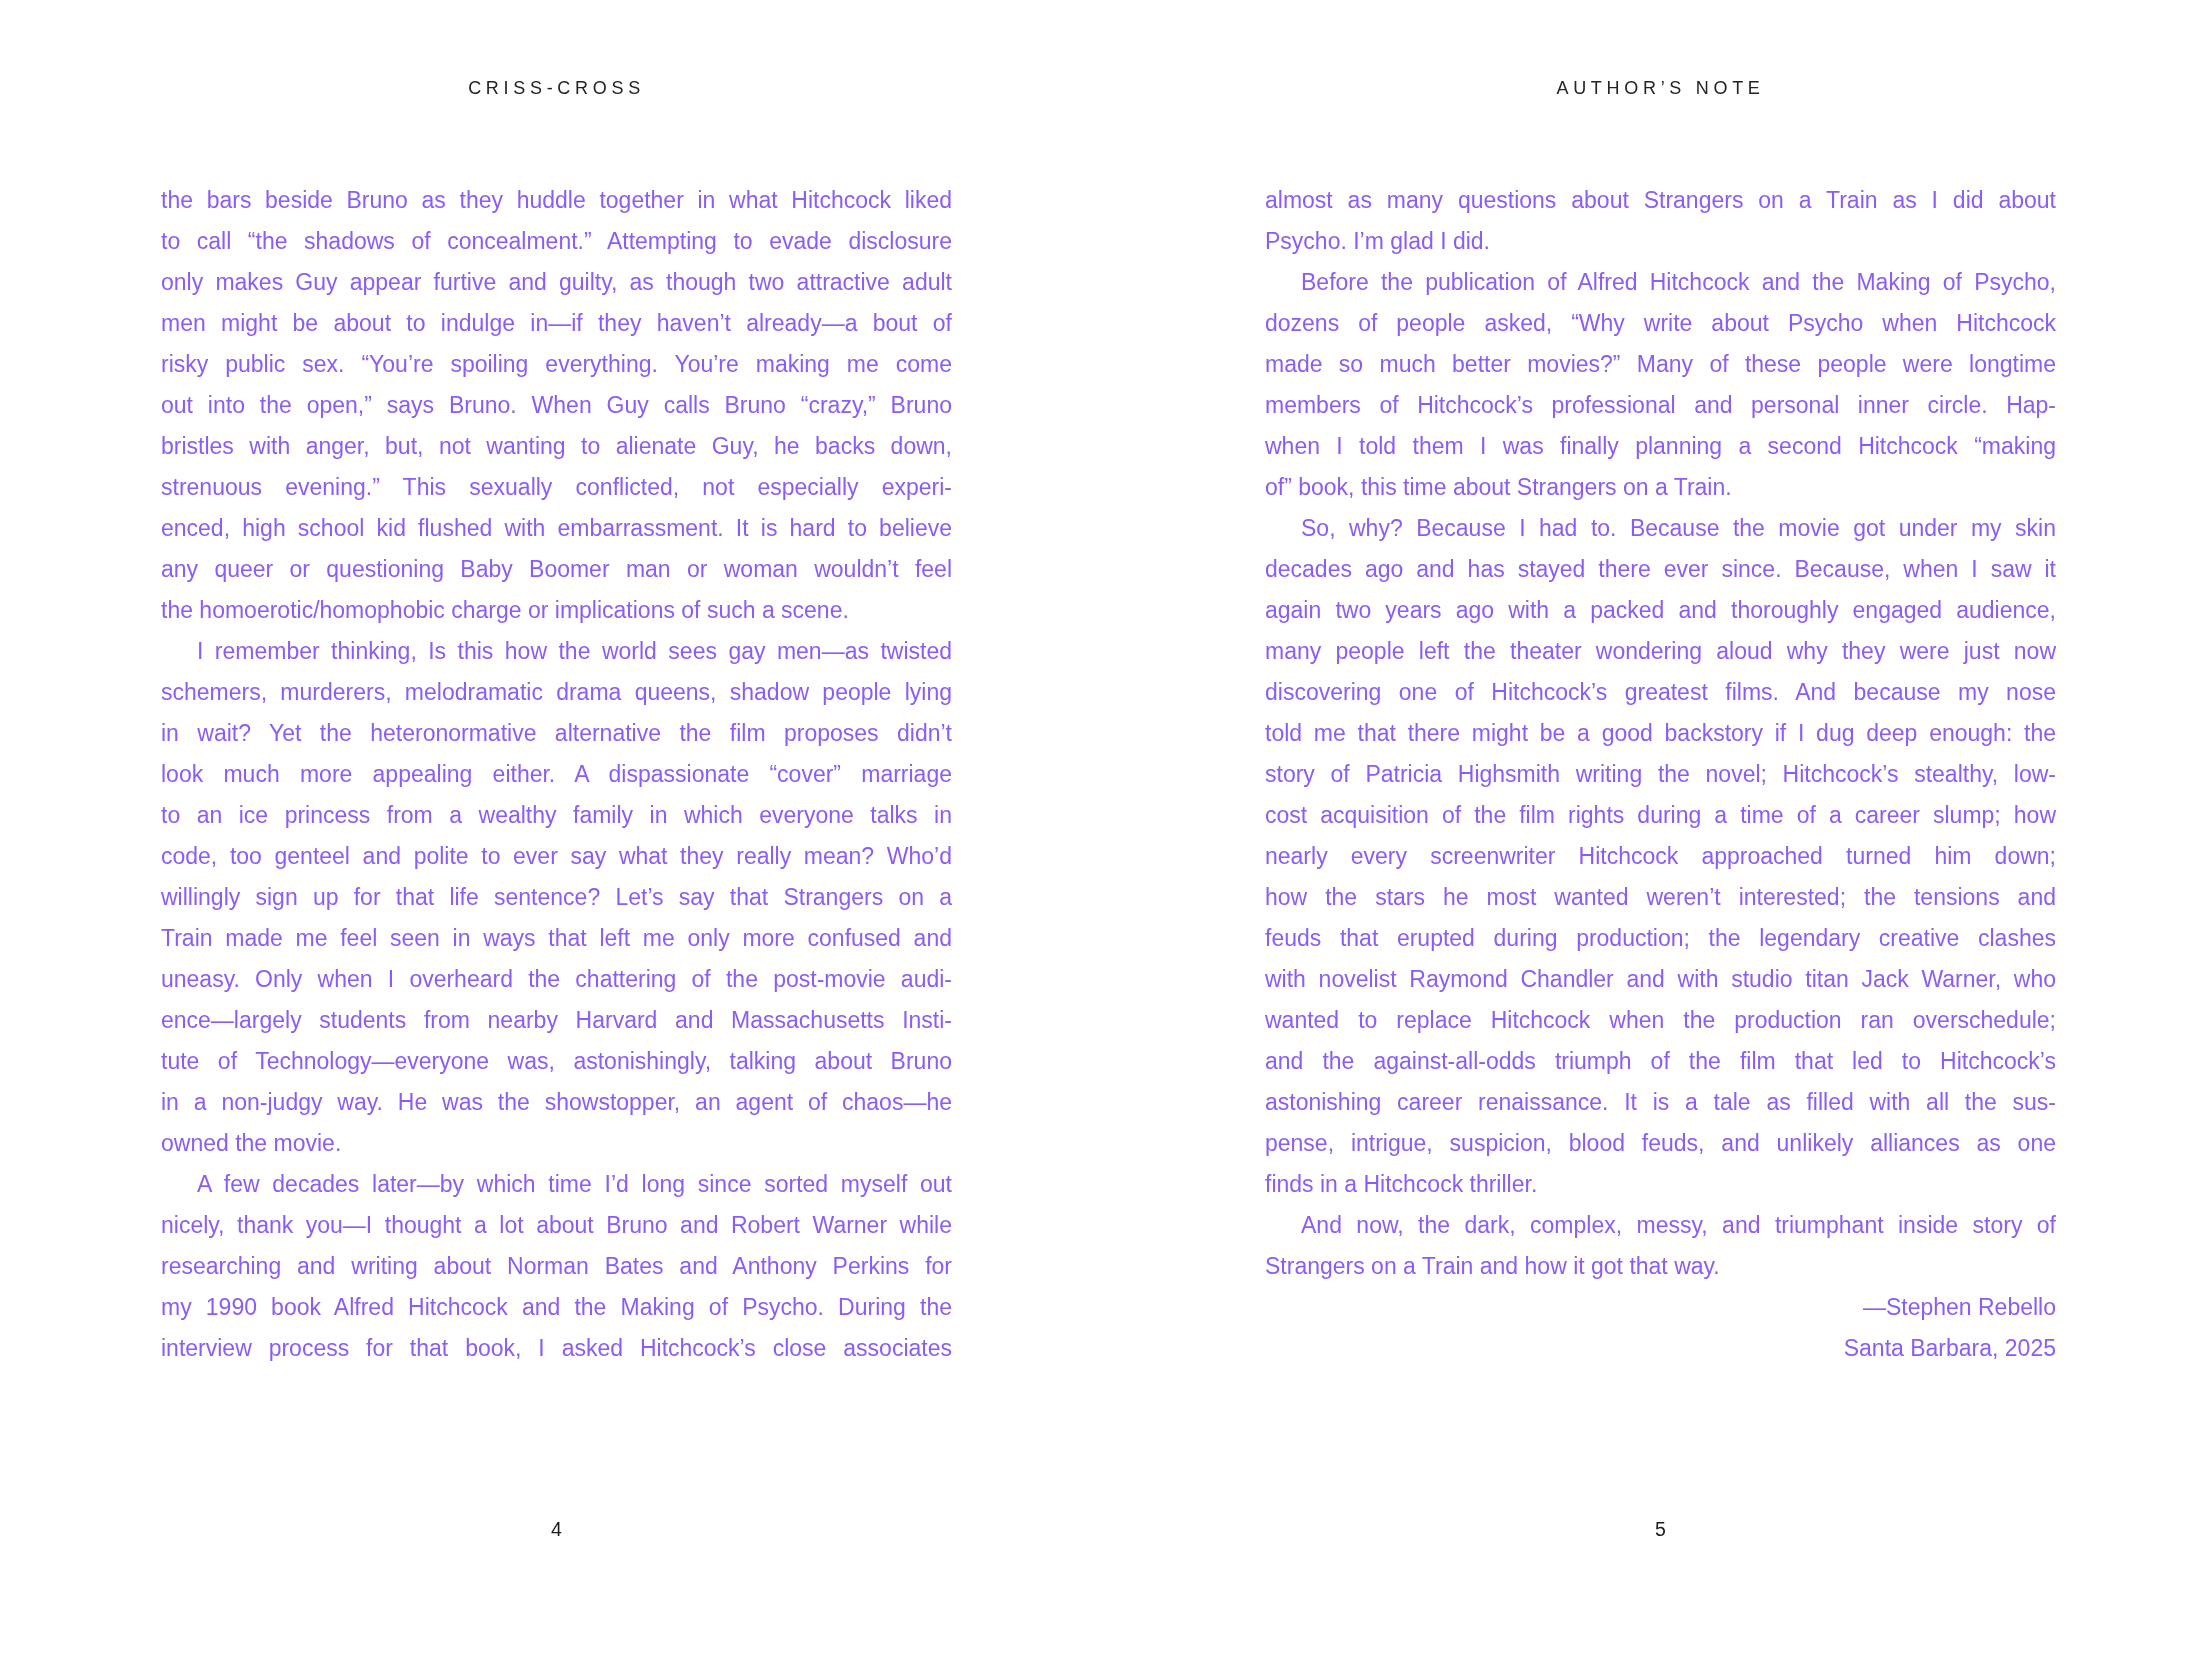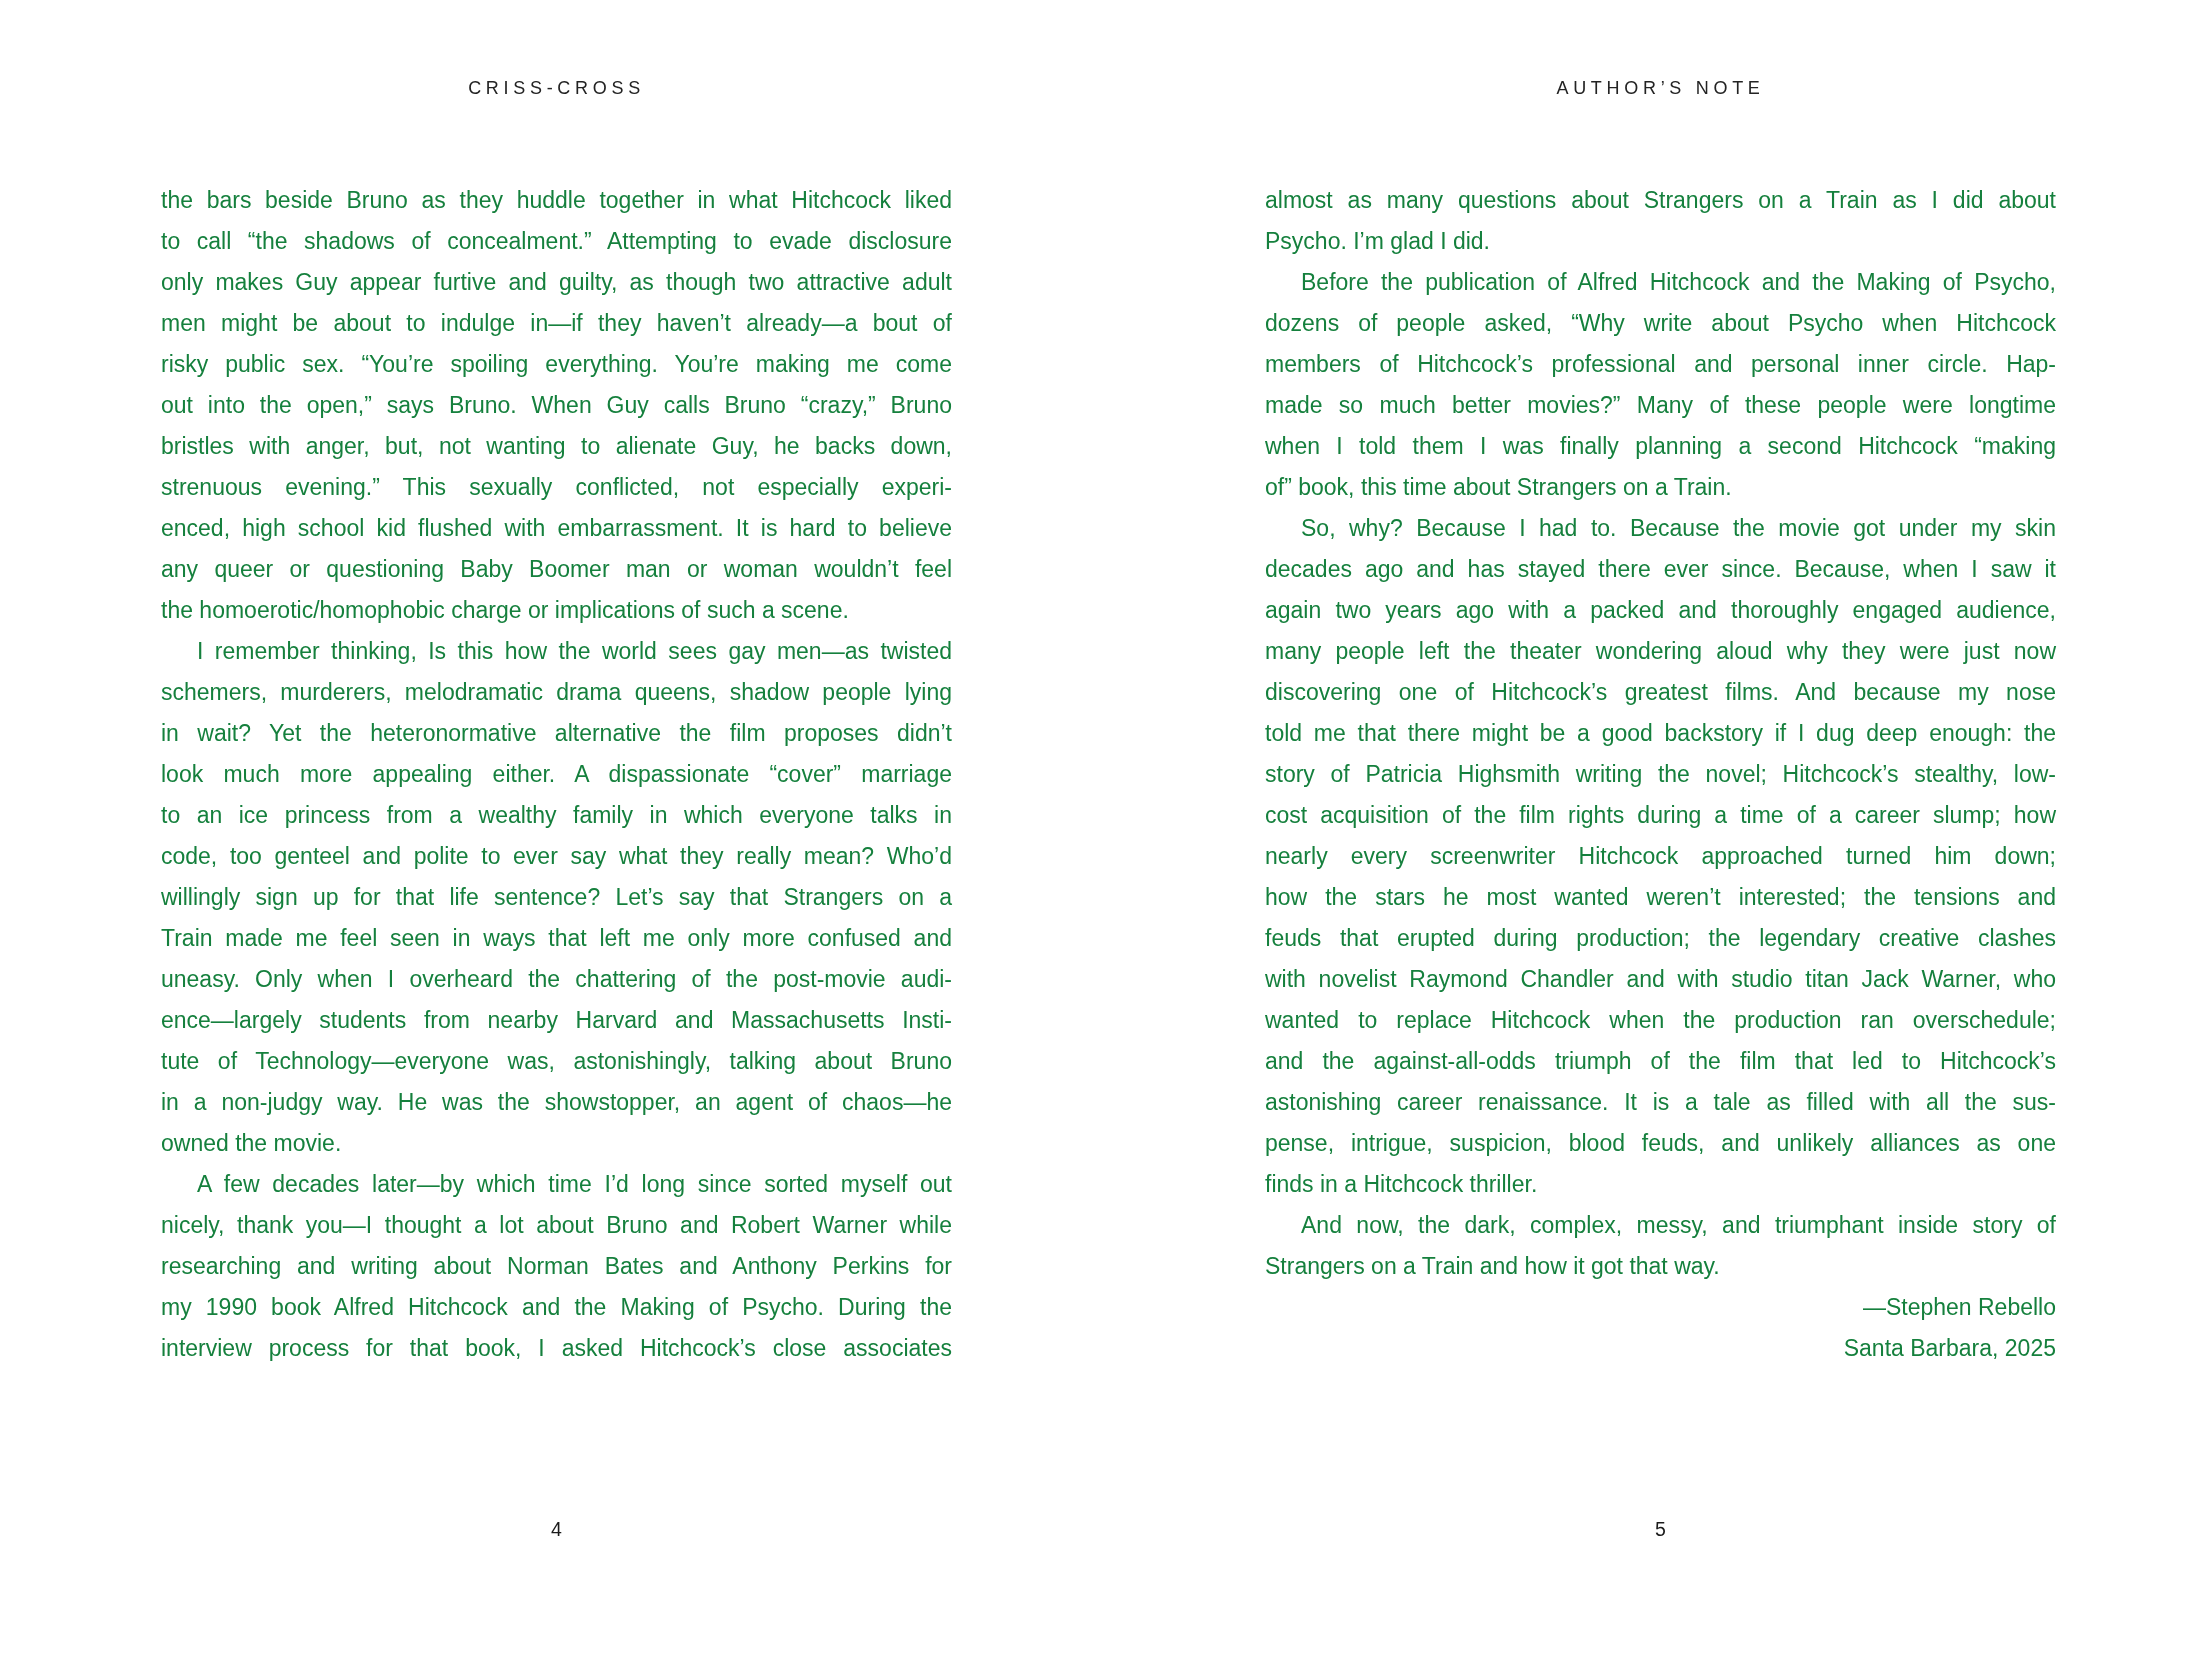--- a/index.html
+++ b/index.html
@@ -28,21 +28,21 @@
   }
   .left-head  { left: 161px;  width: 791px; }
   .right-head { left: 1265px; width: 791px; }
 
   .text-col {
     position: absolute;
     top: 180px;
     width: 791px;
     font-size: 23px;
     line-height: 41px;
-    color: #15803d;
+    color: #8b5cf6;
   }
   .left-col  { left: 161px; }
   .right-col { left: 1265px; }
 
   .line { text-align: justify; text-align-last: justify; }
   .line.end { text-align-last: left; }
   .line.indent { text-indent: 36px; }
   .line.sig { text-align: center; text-align-last: right; }
 
   .page-num {
@@ -96,22 +96,22 @@
       <div class="line">my 1990 book Alfred Hitchcock and the Making of Psycho. During the</div>
       <div class="line">interview process for that book, I asked Hitchcock’s close associates</div>
     </div>
 
   <div class="text-col right-col">
     <div id="right-lines">
         <div class="line">almost as many questions about Strangers on a Train as I did about</div>
         <div class="line end">Psycho. I’m glad I did.</div>
         <div class="line indent">Before the publication of Alfred Hitchcock and the Making of Psycho,</div>
         <div class="line">dozens of people asked, “Why write about Psycho when Hitchcock</div>
+        <div class="line">made so much better movies?” Many of these people were longtime</div>
         <div class="line">members of Hitchcock’s professional and personal inner circle. Hap-</div>
-        <div class="line">made so much better movies?” Many of these people were longtime</div>
         <div class="line">when I told them I was finally planning a second Hitchcock “making</div>
         <div class="line end">of” book, this time about Strangers on a Train.</div>
         <div class="line indent">So, why? Because I had to. Because the movie got under my skin</div>
         <div class="line">decades ago and has stayed there ever since. Because, when I saw it</div>
         <div class="line">again two years ago with a packed and thoroughly engaged audience,</div>
         <div class="line">many people left the theater wondering aloud why they were just now</div>
         <div class="line">discovering one of Hitchcock’s greatest films. And because my nose</div>
         <div class="line">told me that there might be a good backstory if I dug deep enough: the</div>
         <div class="line">story of Patricia Highsmith writing the novel; Hitchcock’s stealthy, low-</div>
         <div class="line">cost acquisition of the film rights during a time of a career slump; how</div>

